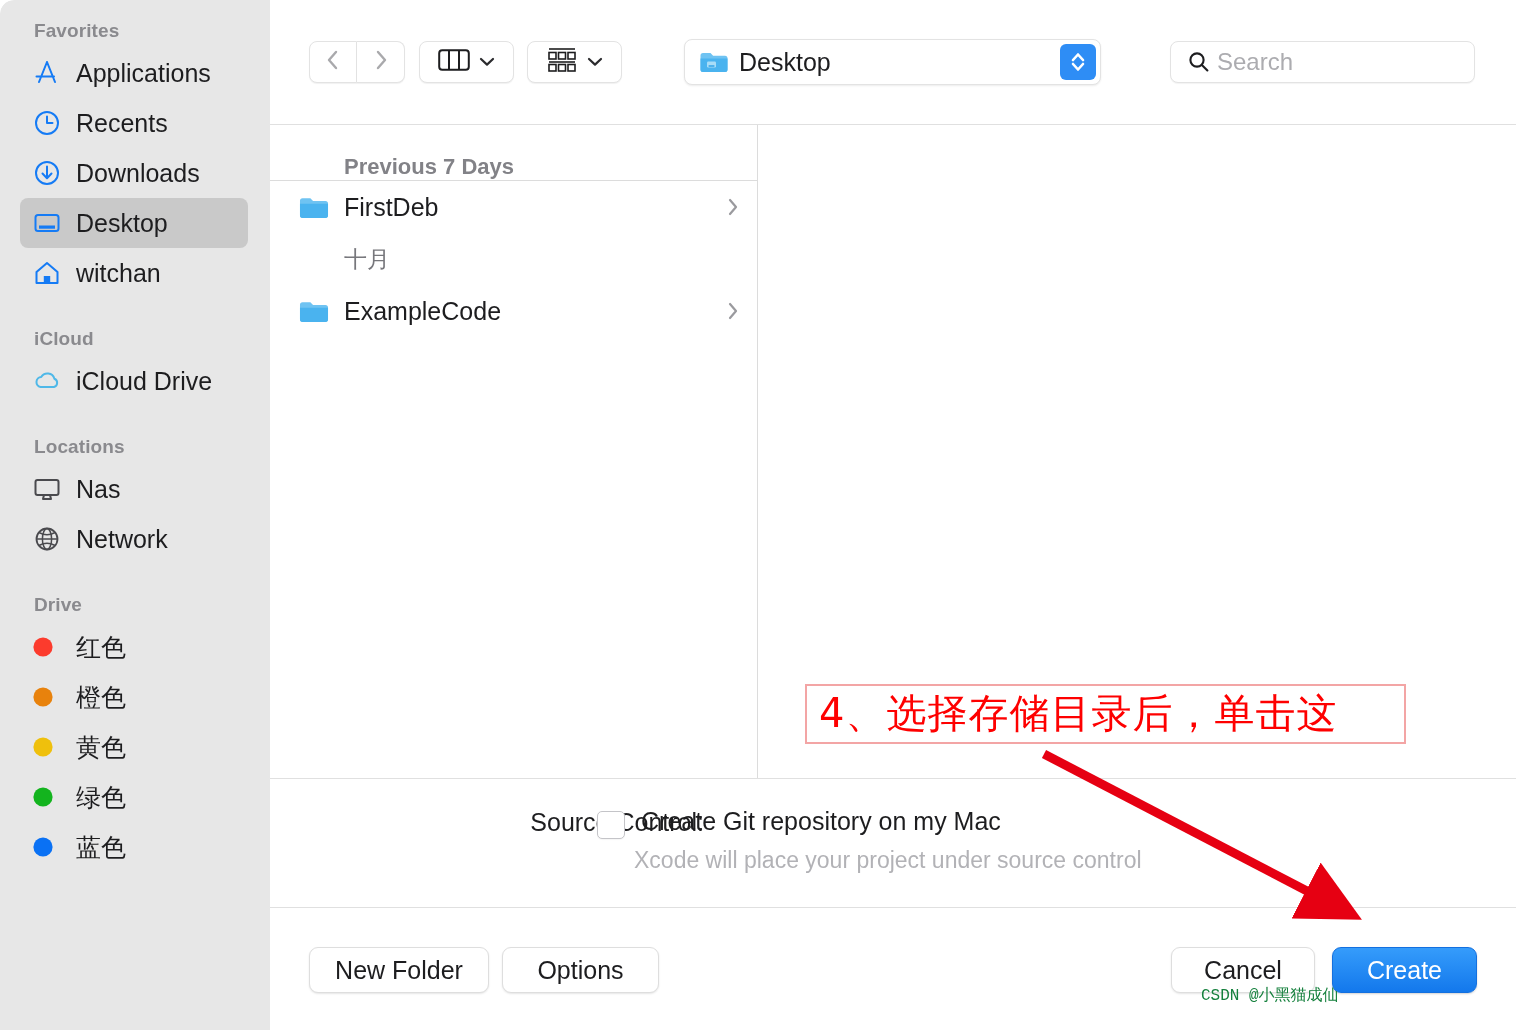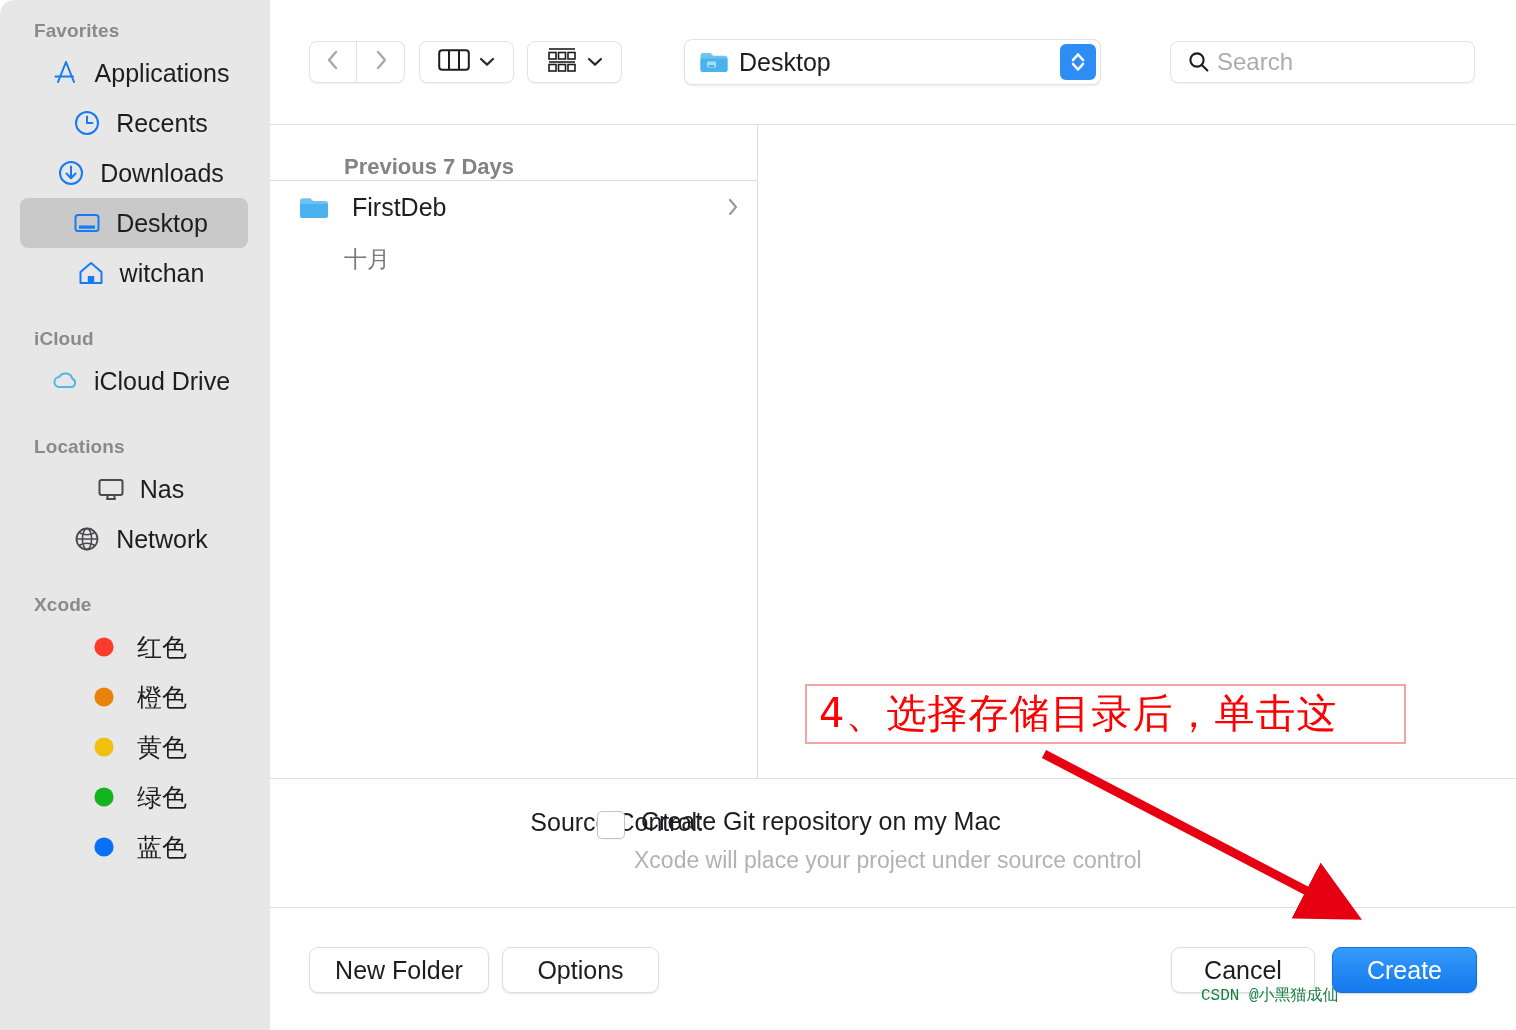--- a/index.html
+++ b/index.html
@@ -31,21 +31,20 @@
     font-size:19px;font-weight:bold;color:#8a8a8e;
     padding:0 0 0 34px;margin:0;
     height:26px;line-height:26px;
     letter-spacing:.1px;
   }
   .sb-item{
     display:flex;align-items:center;
     height:50px;margin:0 22px 0 20px;
     padding-left:12px;border-radius:8px;
     cursor:default;
-    justify-content:center;
   }
   .sb-item.selected{background:#c9c9c9;}
   .sb-ico{
     width:30px;min-width:30px;height:30px;
     display:flex;align-items:center;justify-content:center;
     margin-right:14px;
   }
   .sb-label{
     font-size:25px;color:#1d1d1f;line-height:30px;
     white-space:nowrap;
@@ -111,21 +110,21 @@
   #col-head{
     height:56px;border-bottom:1px solid #dcdcdc;
     display:flex;align-items:flex-end;
     box-sizing:border-box;
   }
   #col-head-label{
     font-size:22px;font-weight:bold;color:#828287;margin-left:74px;
   }
   .file-row{
     display:flex;align-items:center;height:52px;
-    padding:0 18px 0 28px;cursor:default;gap:8px;
+    padding:0 18px 0 28px;cursor:default;
   }
   .file-row .fname{font-size:25px;color:#1d1d1f;margin-left:14px;flex:1;white-space:nowrap;}
   .file-row.group .fname{color:#77777c;margin-left:0;padding-left:46px;font-size:23px;}
   .row-chev{fill:none;stroke:#9a9a9e;stroke-width:2.2px;stroke-linecap:round;stroke-linejoin:round;}
   #col-preview{position:absolute;left:489px;top:0;right:0;bottom:0;background:#fff;}
 
   
   #srccontrol{
     position:absolute;left:270px;top:778px;width:1246px;height:130px;
     background:#fff;
@@ -268,21 +267,21 @@
         <span class="sb-ico">
           <svg width="30" height="30" viewBox="0 0 30 30">
             <circle cx="15" cy="15" r="10.5" fill="none" stroke="#4a4a4e" stroke-width="1.8"></circle>
             <ellipse cx="15" cy="15" rx="4.6" ry="10.5" fill="none" stroke="#4a4a4e" stroke-width="1.5"></ellipse>
             <line x1="4.5" y1="15" x2="25.5" y2="15" stroke="#4a4a4e" stroke-width="1.5"></line>
             <path d="M7 8.5 A16 16 0 0 0 23 8.5 M7 21.5 A16 16 0 0 1 23 21.5" fill="none" stroke="#4a4a4e" stroke-width="1.5"></path>
           </svg>
         </span>
         <span class="sb-label">Network</span>
       </div>
-      <div class="sb-group-title" style="margin-top: 28px; margin-bottom: 4px;">Xcode</div>
+      <div class="sb-group-title" style="margin-top: 28px; margin-bottom: 4px;">Drive</div>
       <div class="sb-item">
         <span class="sb-ico">
           <svg width="30" height="30" viewBox="0 0 30 30">
             <circle cx="11" cy="15" r="9.6" fill="#fc3b2d"></circle>
           </svg>
         </span>
         <span class="sb-label">红色</span>
       </div>
       <div class="sb-item">
         <span class="sb-ico">
@@ -415,20 +414,34 @@
             <span class="fname">FirstDeb</span>
             <span style="display: flex;">
               <svg width="13" height="20" viewBox="0 0 13 20">
                 <polyline class="row-chev" points="4,3 10,10 4,17"></polyline>
               </svg>
             </span>
           </div>
           <div class="file-row group">
             <span class="fname">十月</span>
           </div>
+          <div class="file-row">
+            <span style="display: flex;">
+              <svg width="32" height="27" viewBox="0 0 30 26">
+                <path d="M1.5 6.5 A2.5 2.5 0 0 1 4 4 h7.5 l2.6 2.8 H26 a2.5 2.5 0 0 1 2.5 2.5 v11.2 A2.5 2.5 0 0 1 26 23 H4 a2.5 2.5 0 0 1-2.5-2.5 Z" fill="#6fc3f2"></path>
+                <path d="M1.5 9.4 h27 v11.1 A2.5 2.5 0 0 1 26 23 H4 a2.5 2.5 0 0 1-2.5-2.5 Z" fill="#4ab3ef"></path>
+              </svg>
+            </span>
+            <span class="fname">ExampleCode</span>
+            <span style="display: flex;">
+              <svg width="13" height="20" viewBox="0 0 13 20">
+                <polyline class="row-chev" points="4,3 10,10 4,17"></polyline>
+              </svg>
+            </span>
+          </div>
         </div>
     </div>
     <div id="col-preview"></div>
   </div>
 
   <div id="srccontrol">
     <div id="sc-label">Source Control:</div>
     <div id="sc-checkbox"></div>
     <div id="sc-check-label">Create Git repository on my Mac</div>
     <div id="sc-hint">Xcode will place your project under source control</div>

